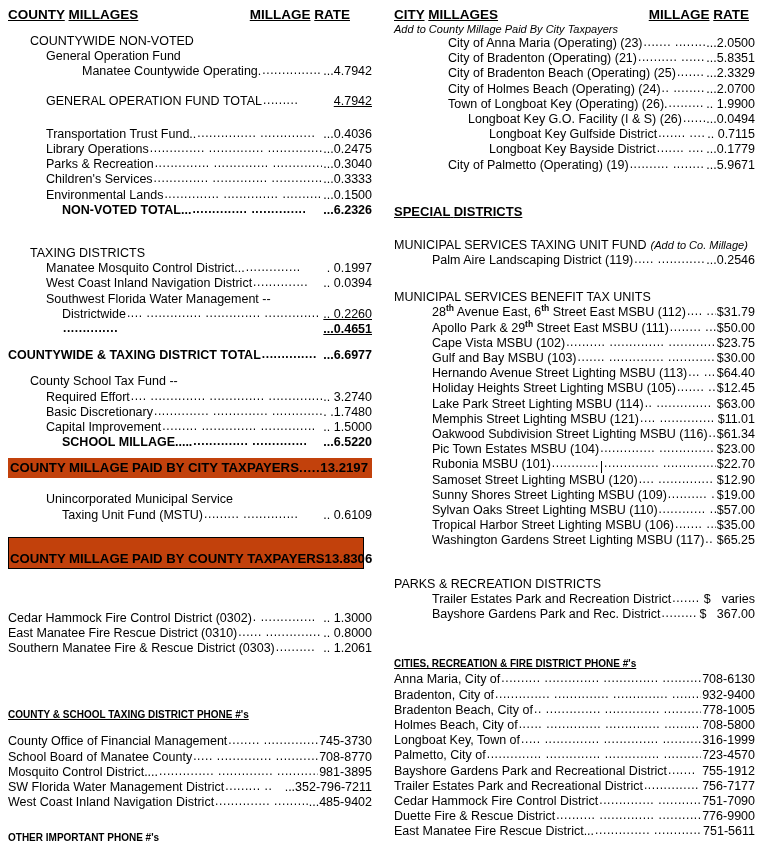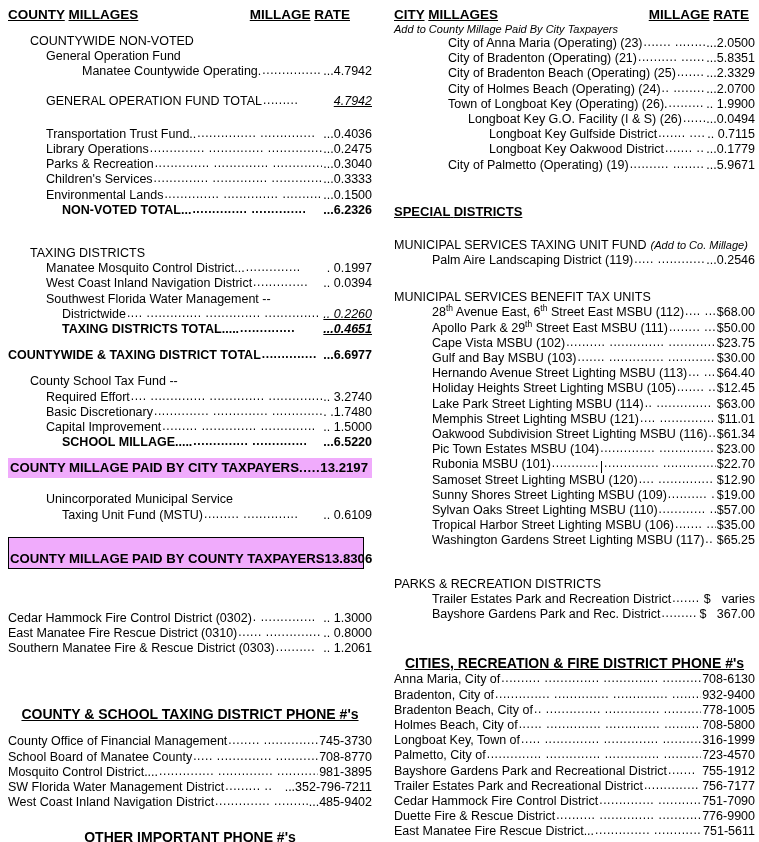--- a/index.html
+++ b/index.html
@@ -48,21 +48,21 @@
     font-size: 12px;
     letter-spacing: .6px;
     position: relative;
     top: -1px;
   }
   .row .val {
     flex: 0 0 auto;
     text-align: right;
   }
   .row.b { font-weight: bold; align-items: center; }
-  .row .val.u { text-decoration: underline; font-style: italic; }
+  .row .val.u { text-decoration: underline; }
 
   
   .i0 { margin-left: 0; }
   .i1 { margin-left: 22px; }
   .i2 { margin-left: 38px; align-items: flex-end; }
   .i3 { margin-left: 54px; }
   .i4 { margin-left: 74px; }
   .i5 { margin-left: 95px; }
 
   
@@ -94,32 +94,31 @@
   .plain-hd .note {
     font-style: italic;
     font-size: 11px;
   }
   .sub-note {
     font-style: italic;
     font-size: 11px;
     line-height: 13px;
   }
   .center-hd {
-    text-align: center;
     font-weight: bold;
-    font-size: 14px;
+    font-size: 10px;
     line-height: 17px;
   }
   .center-hd span { text-decoration: underline; }
 
   
   .band {
     display: flex;
     align-items: baseline;
-    background: #f0abfc;
+    background: #c2410c;
     font-weight: bold;
     font-size: 13.2px;
     line-height: 18px;
     padding: 1px 4px 1px 2px;
     white-space: nowrap;
   }
   .band.boxed {
     border: 1.6px solid #000;
     padding: 12px 3px 0px 1px;
     margin-right: 8px;
@@ -127,21 +126,21 @@
   .band .dots { flex: 1 1 auto; overflow: hidden; letter-spacing: .6px; }
   .band .val { flex: 0 0 auto; }
   .sp5  { height: 5px; }
   .sp8  { height: 8px; }
   .sp11 { height: 11px; }
   .sp14 { height: 14px; }
   .sp18 { height: 18px; }
   .sp22 { height: 22px; }
   .sp28 { height: 28px; }
 
-  sup { font-size: 0.68em; vertical-align: super; line-height: 0; }
+  sup { font-size: 0.68em; vertical-align: super; line-height: 0; font-weight: bold; }
   .caret {
     display: inline-block;
     width: 1px;
     height: 12px;
     background: #000;
     vertical-align: -2px;
     margin: 0 1px;
   }
   .money-col {
     display: inline-block;
@@ -243,21 +242,20 @@
       </div>
     <div class="row i2 plain-hd">
       <span class="lbl">Southwest Florida Water Management --</span>
     </div>
     <div class="row i3">
       <span class="lbl">Districtwide</span>
       <span class="dots">....  ..............  ..............  ..............</span>
       <span class="val u">.. 0.2260</span>
     </div>
     <div class="row i3 b">
-      <span class="lbl">TAXING DISTRICTS TOTAL.....</span>
       <span class="dots">..............</span>
       <span class="val u">...0.4651</span>
     </div>
 
     <div class="sp11"></div>
 
     <div class="row i0 b">
       <span class="lbl">COUNTYWIDE &amp; TAXING DISTRICT TOTAL</span>
       <span class="dots">..............</span>
       <span class="val">...6.6977</span>
@@ -431,21 +429,21 @@
           <span class="lbl">Longboat Key G.O. Facility (I &amp; S) (26)</span>
           <span class="dots">..............</span>
           <span class="val">...0.0494</span>
         </div>
         <div class="row i5">
           <span class="lbl">Longboat Key Gulfside District</span>
           <span class="dots">.......  ..............</span>
           <span class="val">.. 0.7115</span>
         </div>
         <div class="row i5">
-          <span class="lbl">Longboat Key Oakwood District</span>
+          <span class="lbl">Longboat Key Bayside District</span>
           <span class="dots">.......  ..............</span>
           <span class="val">...0.1779</span>
         </div>
         <div class="row i3">
           <span class="lbl">City of Palmetto (Operating) (19)</span>
           <span class="dots">..........  ..............</span>
           <span class="val">...5.9671</span>
         </div>
       </div>
 
@@ -471,21 +469,21 @@
     <div class="sp22"></div>
 
     <div class="row i0 plain-hd">
       <span class="lbl">MUNICIPAL SERVICES BENEFIT TAX UNITS</span>
     </div>
 
     <div id="right-msbu">
         <div class="row i2">
           <span class="lbl">28<sup>th</sup> Avenue East, 6<sup>th</sup> Street East MSBU (112)</span>
           <span class="dots">....  ...</span>
-          <span class="val">$68.00</span>
+          <span class="val">$31.79</span>
         </div>
         <div class="row i2">
           <span class="lbl">Apollo Park &amp; 29<sup>th</sup> Street East MSBU (111)</span>
           <span class="dots">........  ...</span>
           <span class="val">$50.00</span>
         </div>
         <div class="row i2">
           <span class="lbl">Cape Vista MSBU (102)</span>
           <span class="dots">..........  ..............  ..............  ...</span>
           <span class="val">$23.75</span>

